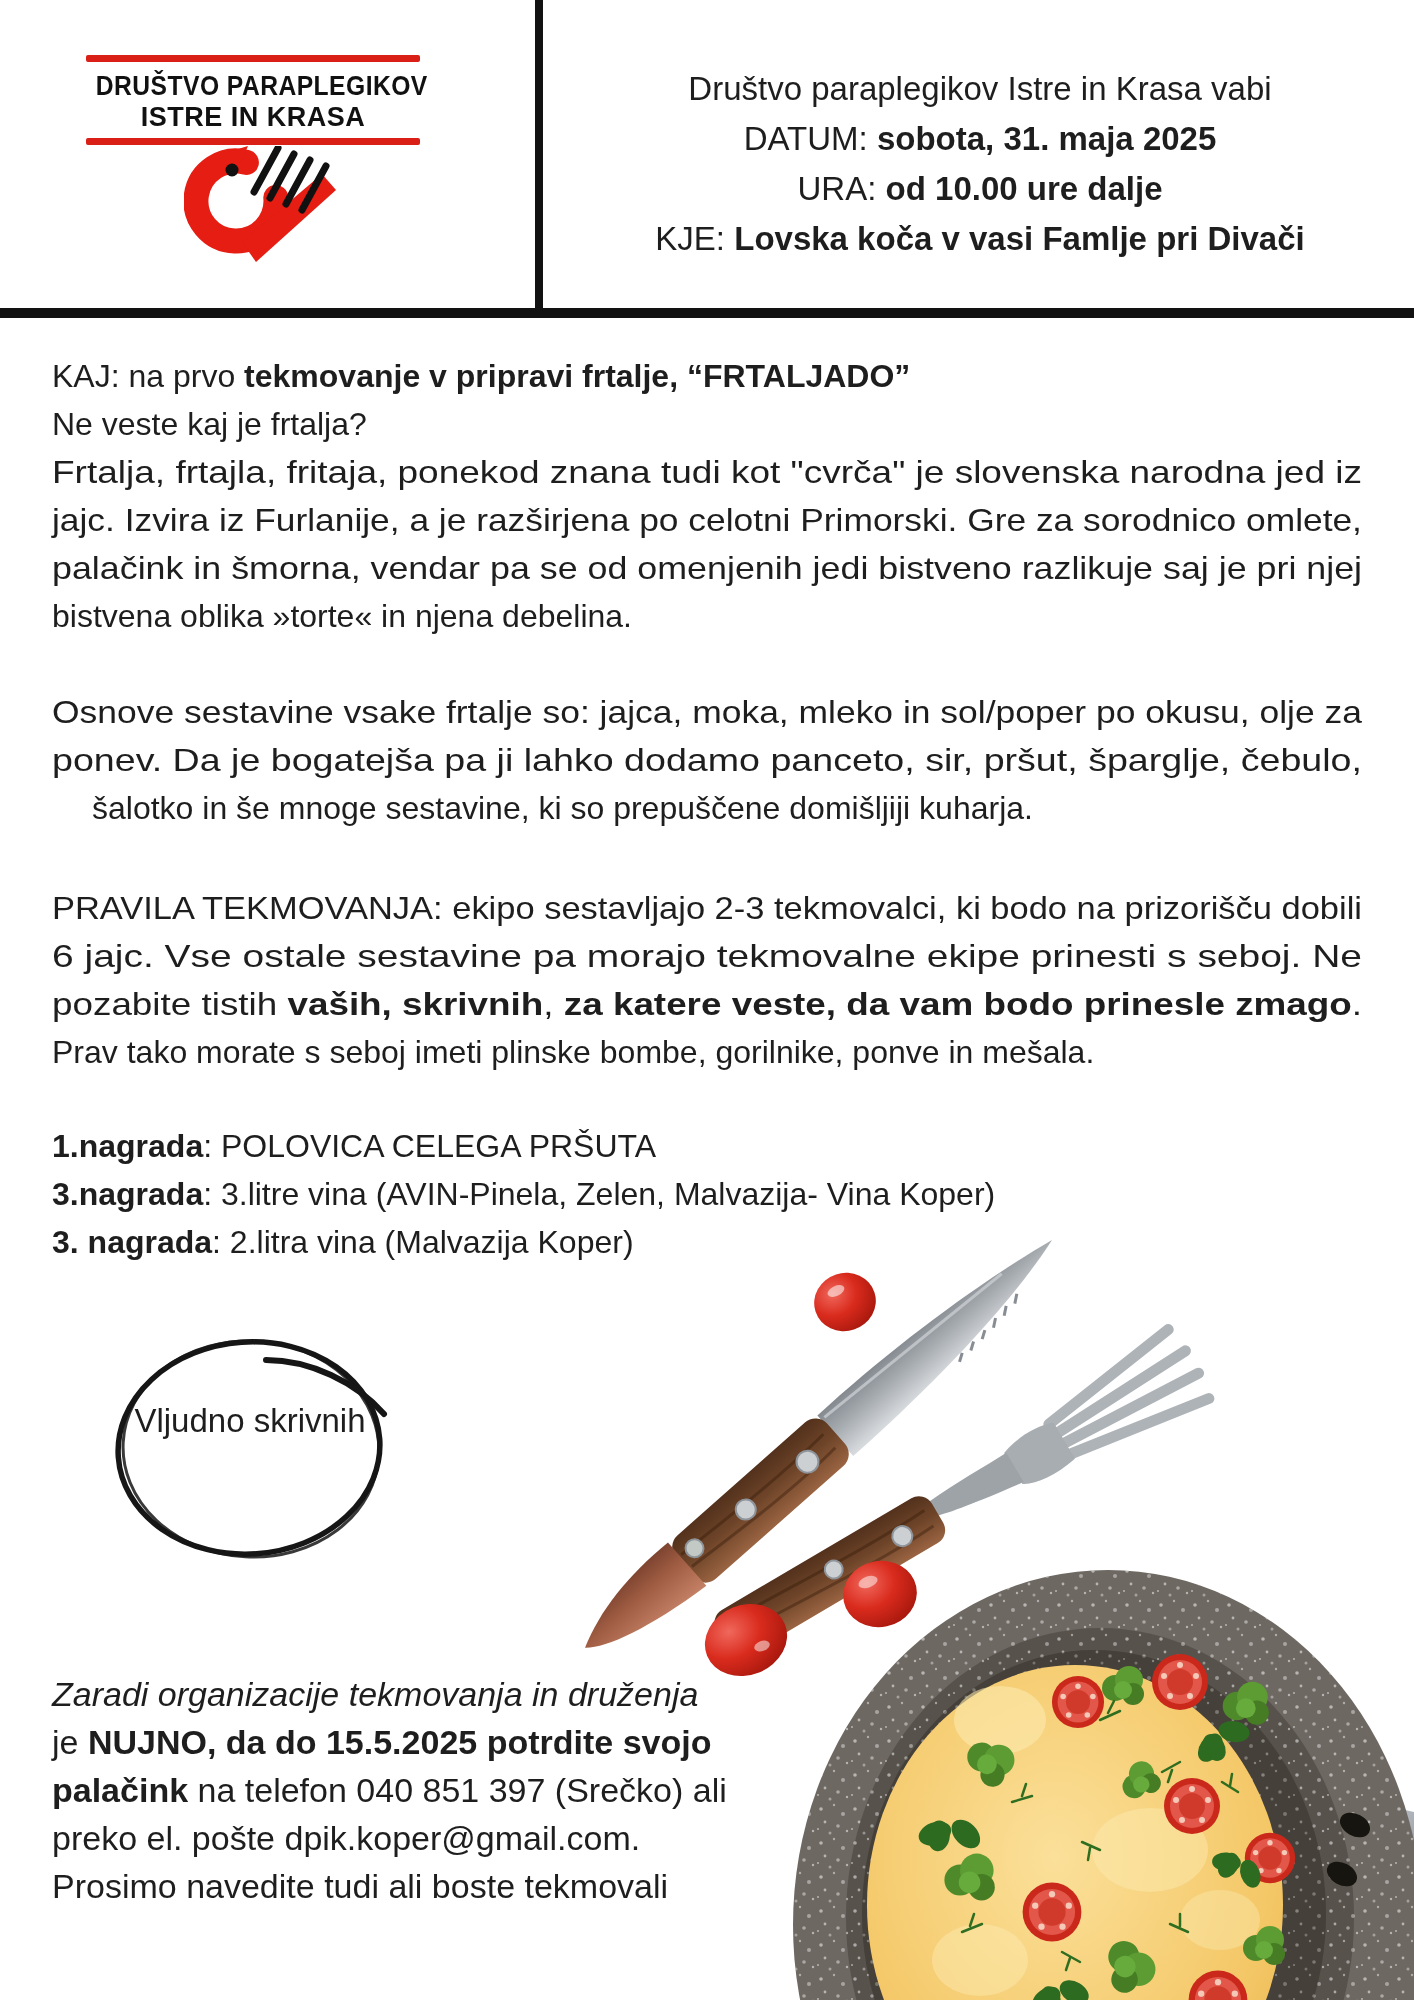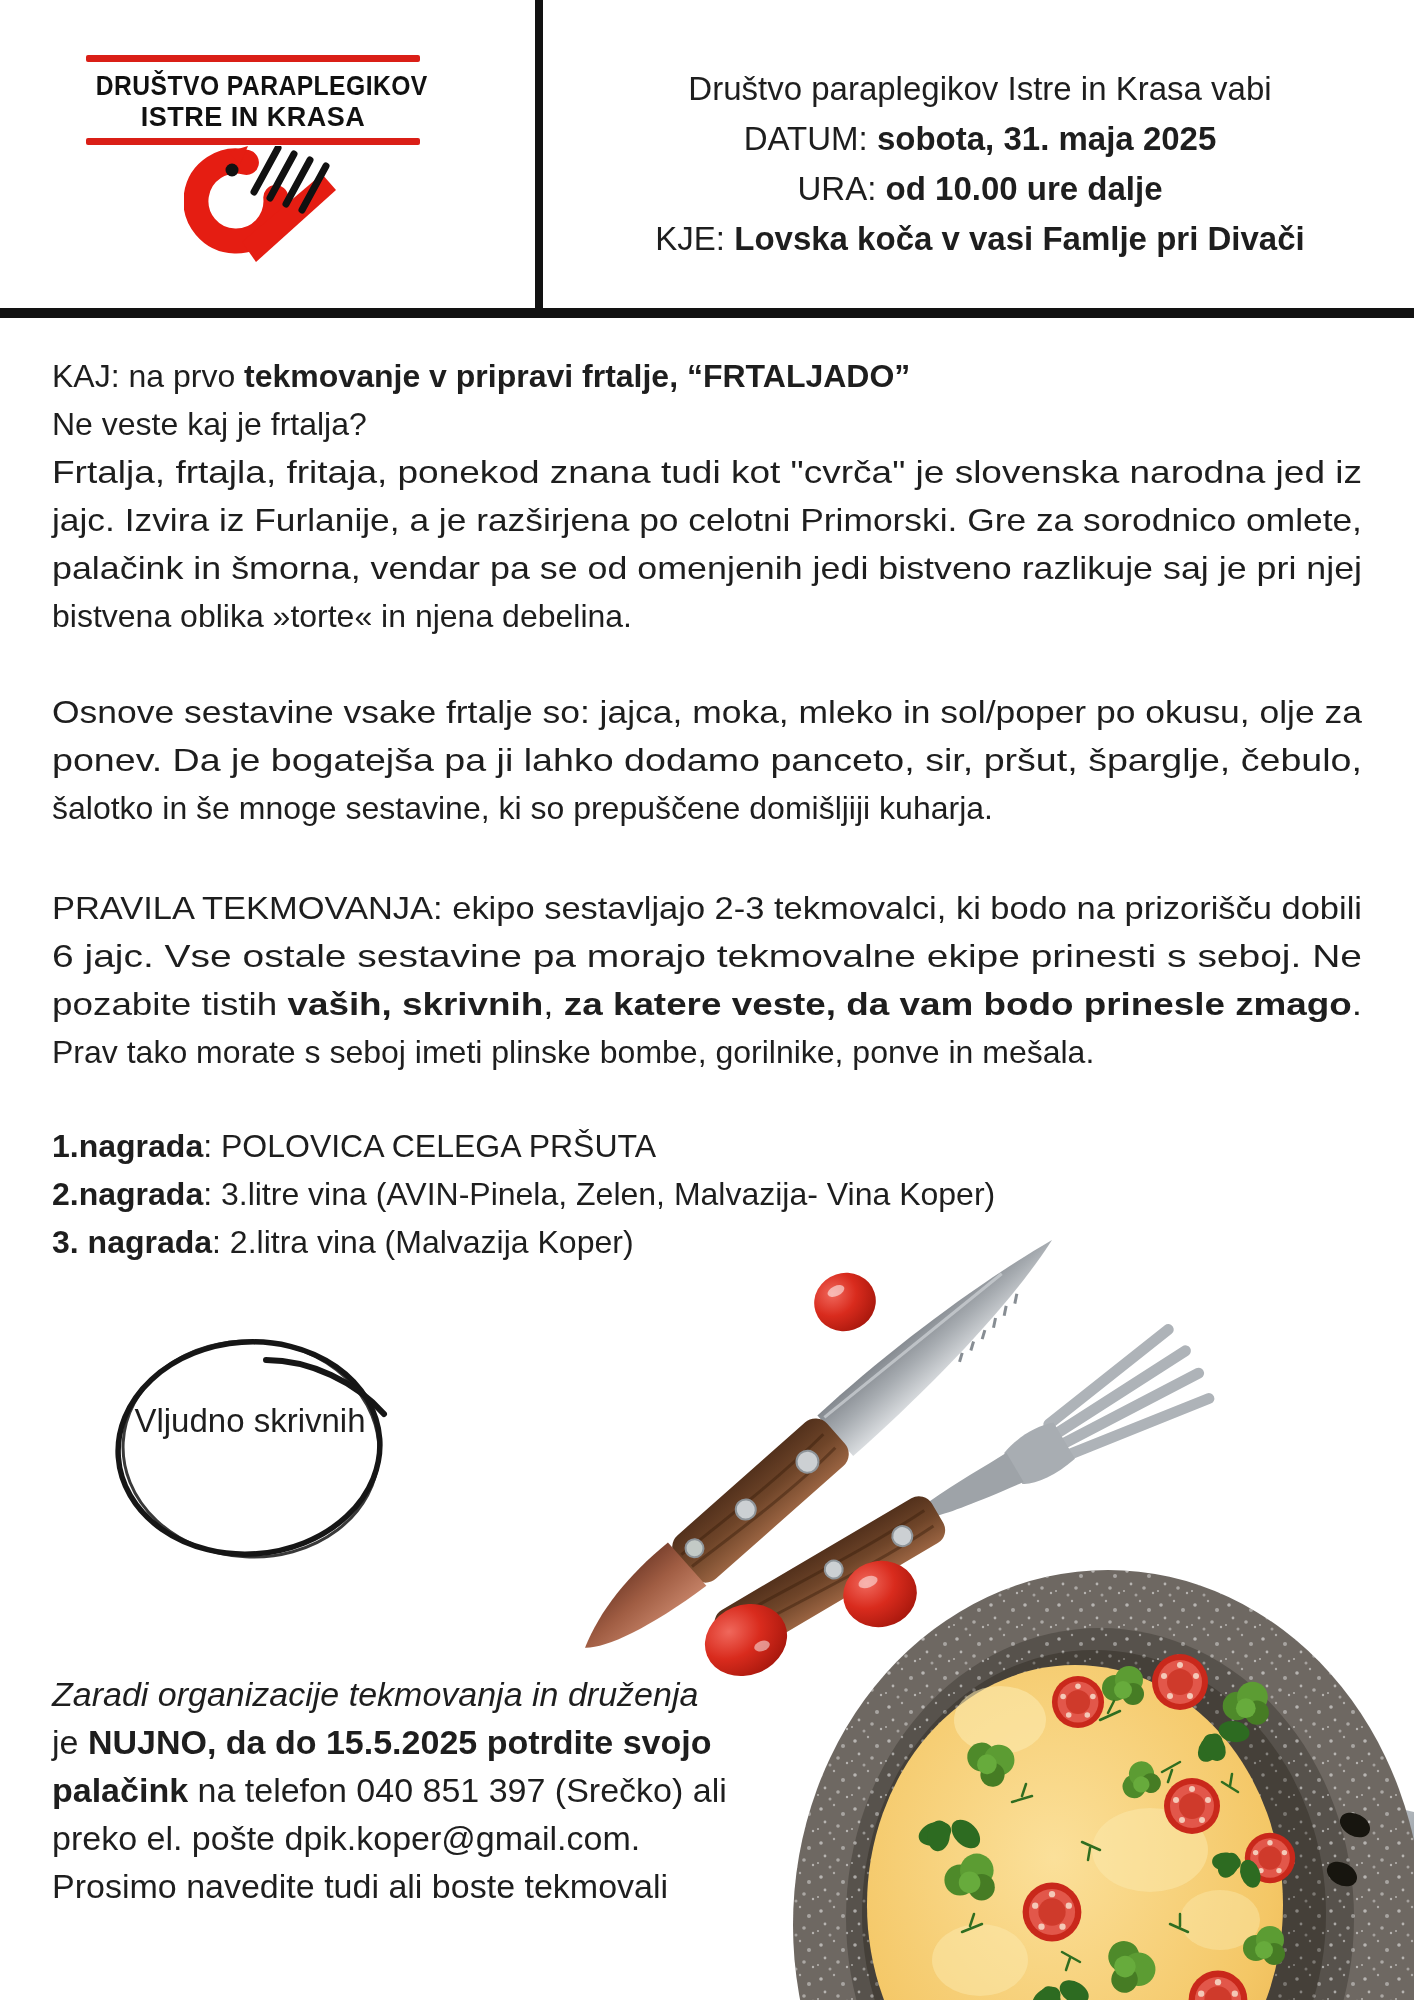--- a/index.html
+++ b/index.html
@@ -73,29 +73,29 @@
   <div class="doc-body">
     <div class="bl"><span class="fit" style="transform: scaleX(1);"><span>KAJ: na prvo </span><b>tekmovanje v pripravi frtalje, “FRTALJADO”</b></span></div>
     <div class="bl"><span class="fit" style="transform: scaleX(1);"><span>Ne veste kaj je frtalja?</span></span></div>
     <div class="bl"><span class="fit stretch" style="transform: scaleX(1.1566);"><span>Frtalja, frtajla, fritaja, ponekod znana tudi kot "cvrča" je slovenska narodna jed iz</span></span></div>
     <div class="bl"><span class="fit stretch" style="transform: scaleX(1.1043);"><span>jajc. Izvira iz Furlanije, a je razširjena po celotni Primorski. Gre za sorodnico omlete,</span></span></div>
     <div class="bl"><span class="fit stretch" style="transform: scaleX(1.1193);"><span>palačink in šmorna, vendar pa se od omenjenih jedi bistveno razlikuje saj je pri njej</span></span></div>
     <div class="bl"><span class="fit" style="transform: scaleX(1);"><span>bistvena oblika »torte« in njena debelina.</span></span></div>
 
     <div class="bl gap-a"><span class="fit stretch" style="transform: scaleX(1.1075);"><span>Osnove sestavine vsake frtalje so: jajca, moka, mleko in sol/poper po okusu, olje za</span></span></div>
     <div class="bl"><span class="fit stretch" style="transform: scaleX(1.1751);"><span>ponev. Da je bogatejša pa ji lahko dodamo panceto, sir, pršut, šparglje, čebulo,</span></span></div>
-    <div class="bl"><span class="fit" style="transform: scaleX(1);"><span>šalotko in še mnoge sestavine, ki so prepuščene domišljiji kuharja.</span></span></div>
+    <div class="bl"><span class="fit" style="transform: scaleX(1); margin-left: 40px;"><span>šalotko in še mnoge sestavine, ki so prepuščene domišljiji kuharja.</span></span></div>
 
     <div class="bl gap-b"><span class="fit stretch" style="transform: scaleX(1.0768);"><span>PRAVILA TEKMOVANJA: ekipo sestavljajo 2-3 tekmovalci, ki bodo na prizorišču dobili</span></span></div>
     <div class="bl"><span class="fit stretch" style="transform: scaleX(1.2173);"><span>6 jajc. Vse ostale sestavine pa morajo tekmovalne ekipe prinesti s seboj. Ne</span></span></div>
     <div class="bl"><span class="fit stretch" style="transform: scaleX(1.1509);"><span>pozabite tistih </span><b>vaših, skrivnih</b><span>, </span><b>za katere veste, da vam bodo prinesle zmago</b><span>.</span></span></div>
     <div class="bl"><span class="fit" style="transform: scaleX(1);"><span>Prav tako morate s seboj imeti plinske bombe, gorilnike, ponve in mešala.</span></span></div>
 
     <div class="bl gap-c"><span class="fit" style="transform: scaleX(1);"><b>1.nagrada</b><span>: POLOVICA CELEGA PRŠUTA</span></span></div>
-    <div class="bl"><span class="fit" style="transform: scaleX(1);"><b>2.nagrada</b><span>: 3.litre vina (AVIN-Pinela, Zelen, Malvazija- Vina Koper)</span></span></div>
+    <div class="bl"><span class="fit" style="transform: scaleX(1);"><b>3.nagrada</b><span>: 3.litre vina (AVIN-Pinela, Zelen, Malvazija- Vina Koper)</span></span></div>
     <div class="bl"><span class="fit" style="transform: scaleX(1);"><b>3. nagrada</b><span>: 2.litra vina (Malvazija Koper)</span></span></div>
   </div>
 
   <svg class="illus" width="1414" height="822" viewBox="0 1178 1414 822">
     <defs>
       <linearGradient id="steelg" x1="0" y1="0" x2="0" y2="1">
         <stop offset="0" stop-color="#d9dcdf"></stop>
           <stop offset=".55" stop-color="#a7acb1"></stop>
           <stop offset="1" stop-color="#84898f"></stop>
       </linearGradient>

